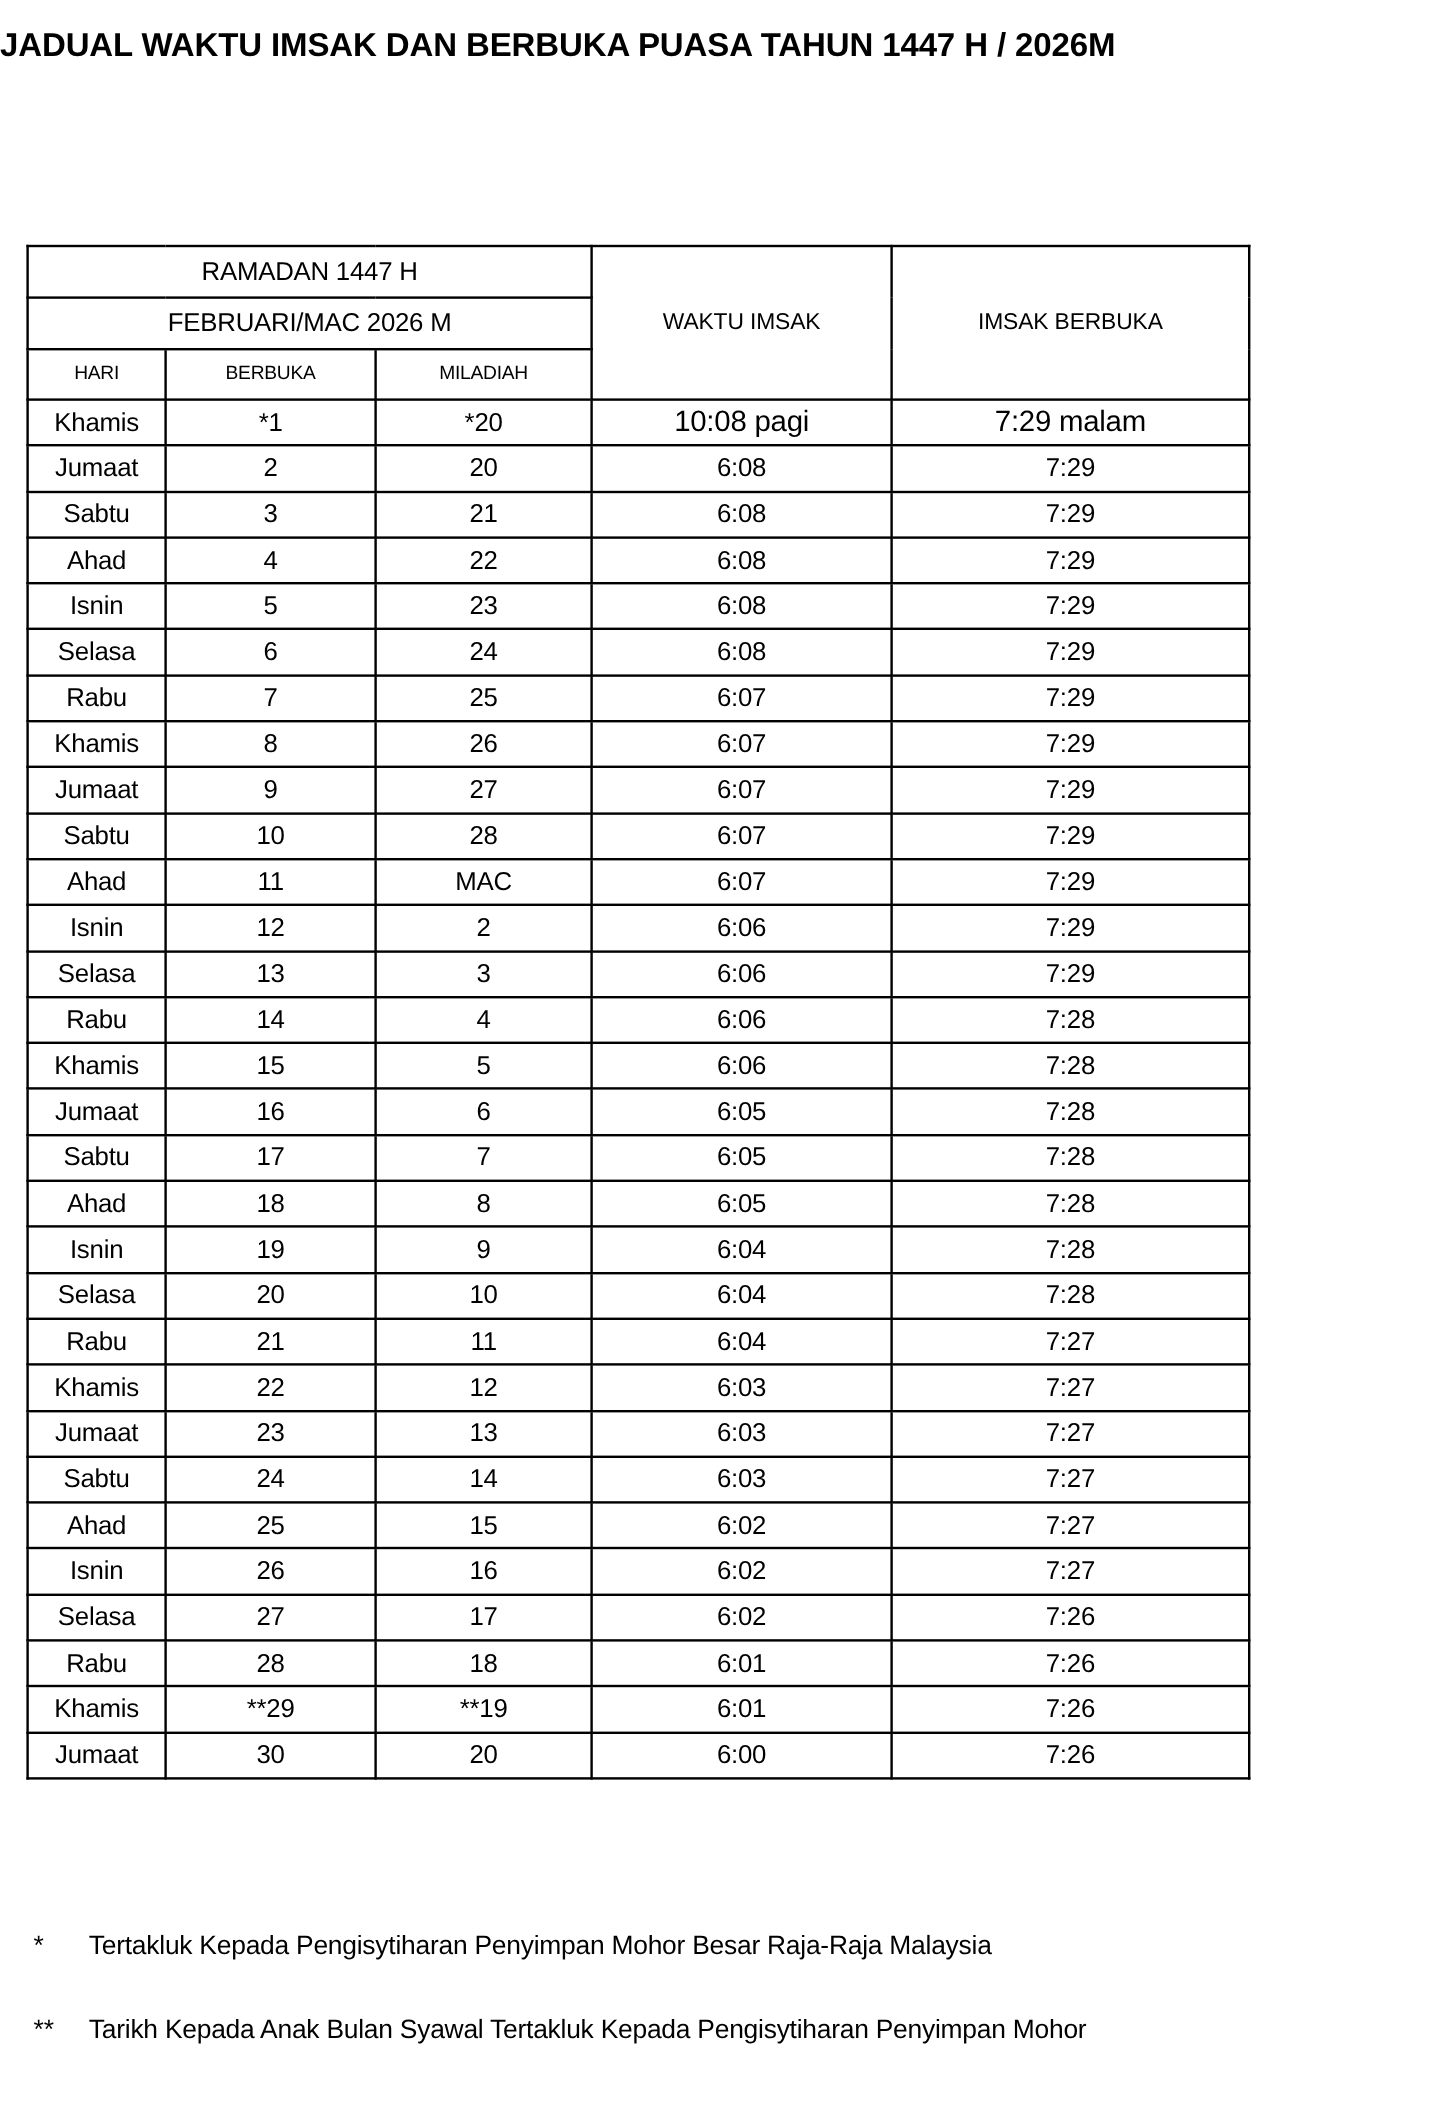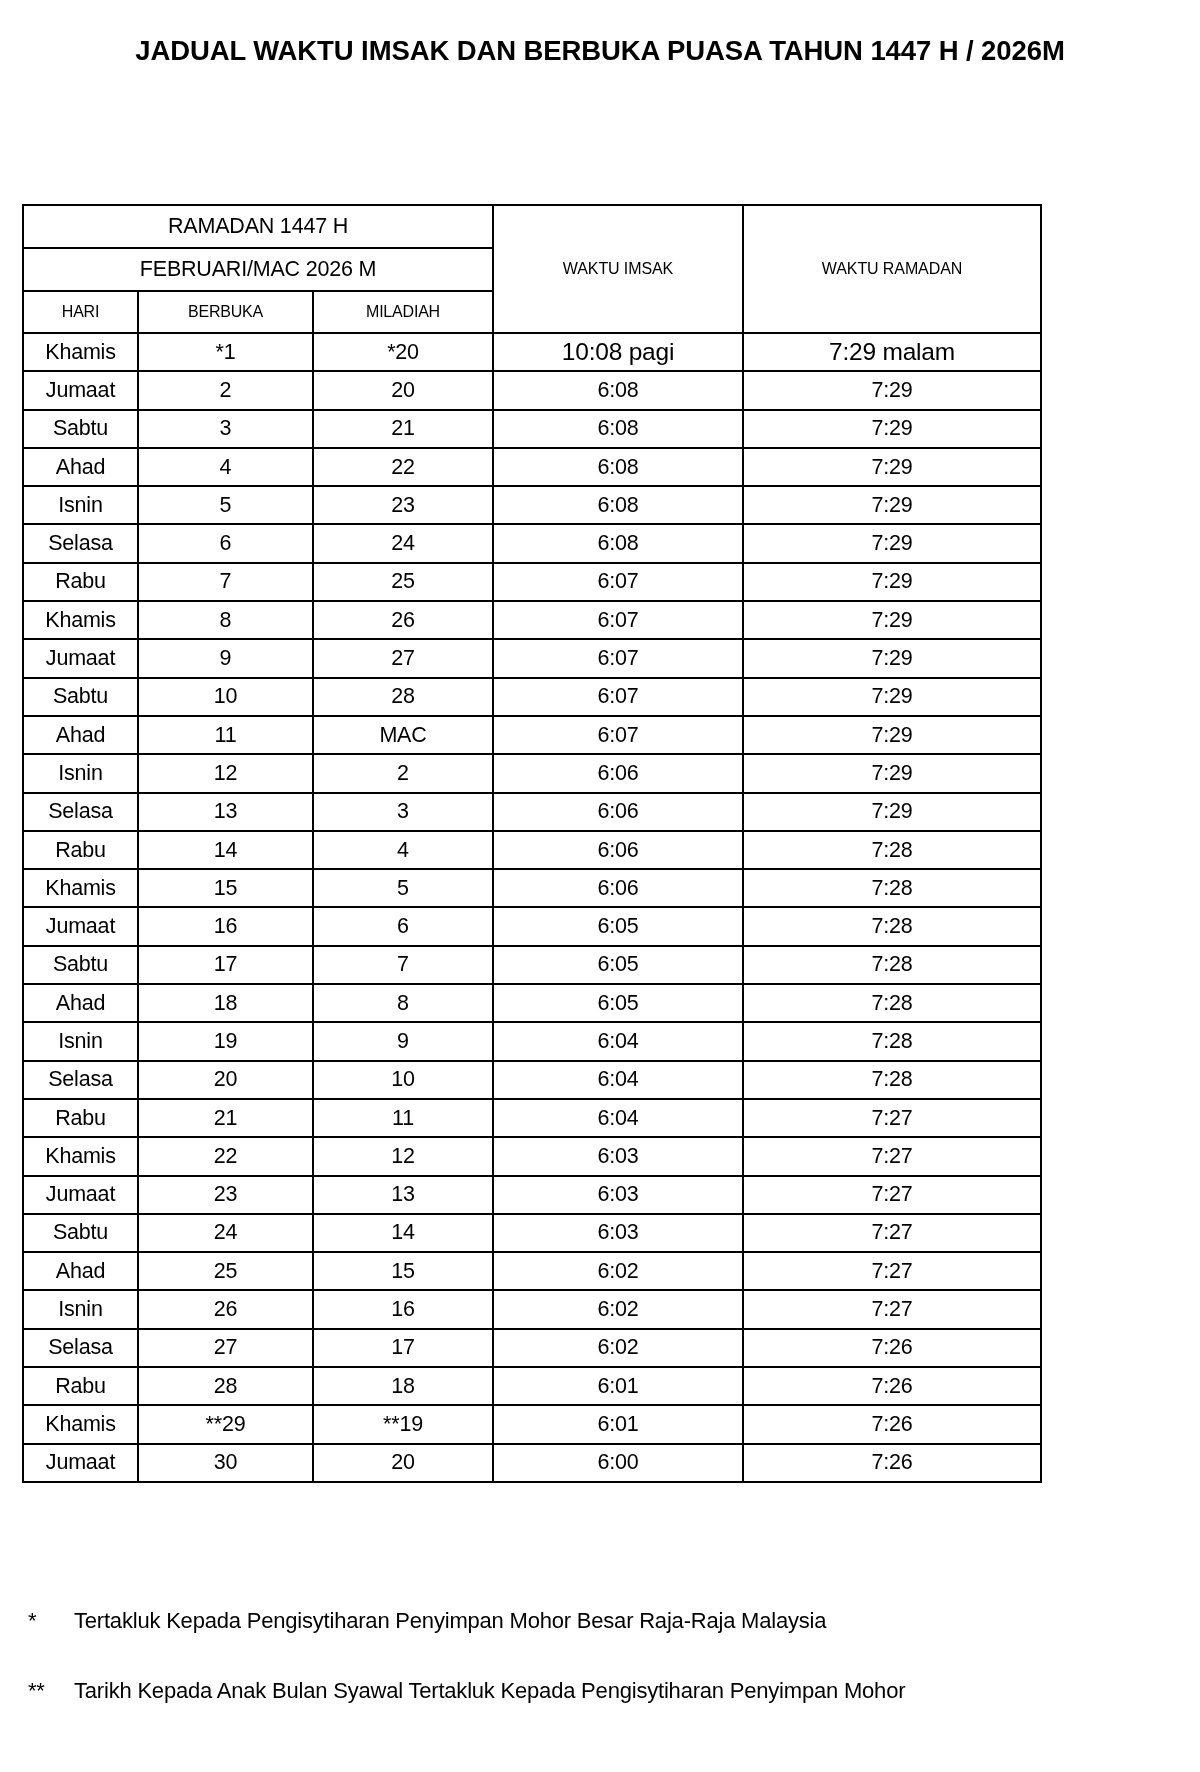--- a/index.html
+++ b/index.html
@@ -19,22 +19,22 @@
   .page {
     width: 1200px;
     height: 1772px;
     box-sizing: border-box;
     padding: 0;
     position: relative;
   }
 
   
   .title-block {
-    text-align: center;
-    padding-top: 31px;
+    text-align: left;
+    padding-top: 18px;
   }
   .title-line {
     font-size: 27.5px;
     font-weight: bold;
     letter-spacing: -0.1px;
     line-height: 1.45;
     white-space: nowrap;
   }
 
   
@@ -67,21 +67,21 @@
   col.c-berbuka   { width: 298px; }
 
   
   .hdr-span {
     height: 41px;
     font-size: 21.5px;
     font-weight: bold;
     letter-spacing: -0.2px;
   }
   .hdr-big {
-    font-size: 16px;
+    font-size: 19px;
     font-weight: bold;
     letter-spacing: -0.1px;
   }
   .hdr-col {
     height: 40px;
     font-size: 16px;
     font-weight: bold;
     letter-spacing: -0.2px;
   }
 
@@ -134,21 +134,21 @@
         <col class="c-hari">
         <col class="c-hijriah">
         <col class="c-miladiah">
         <col class="c-imsak">
         <col class="c-berbuka">
       </colgroup>
       <thead>
         <tr>
           <th class="hdr-span" colspan="3">RAMADAN 1447 H</th>
           <th class="hdr-big" rowspan="3">WAKTU IMSAK</th>
-          <th class="hdr-big" rowspan="3">WAKTU RAMADAN</th>
+          <th class="hdr-big" rowspan="3">IMSAK BERBUKA</th>
         </tr>
         <tr>
           <th class="hdr-span" colspan="3">FEBRUARI/MAC 2026 M</th>
         </tr>
         <tr>
           <th class="hdr-col">HARI</th>
           <th class="hdr-col">BERBUKA</th>
           <th class="hdr-col">MILADIAH</th>
         </tr>
       </thead>

